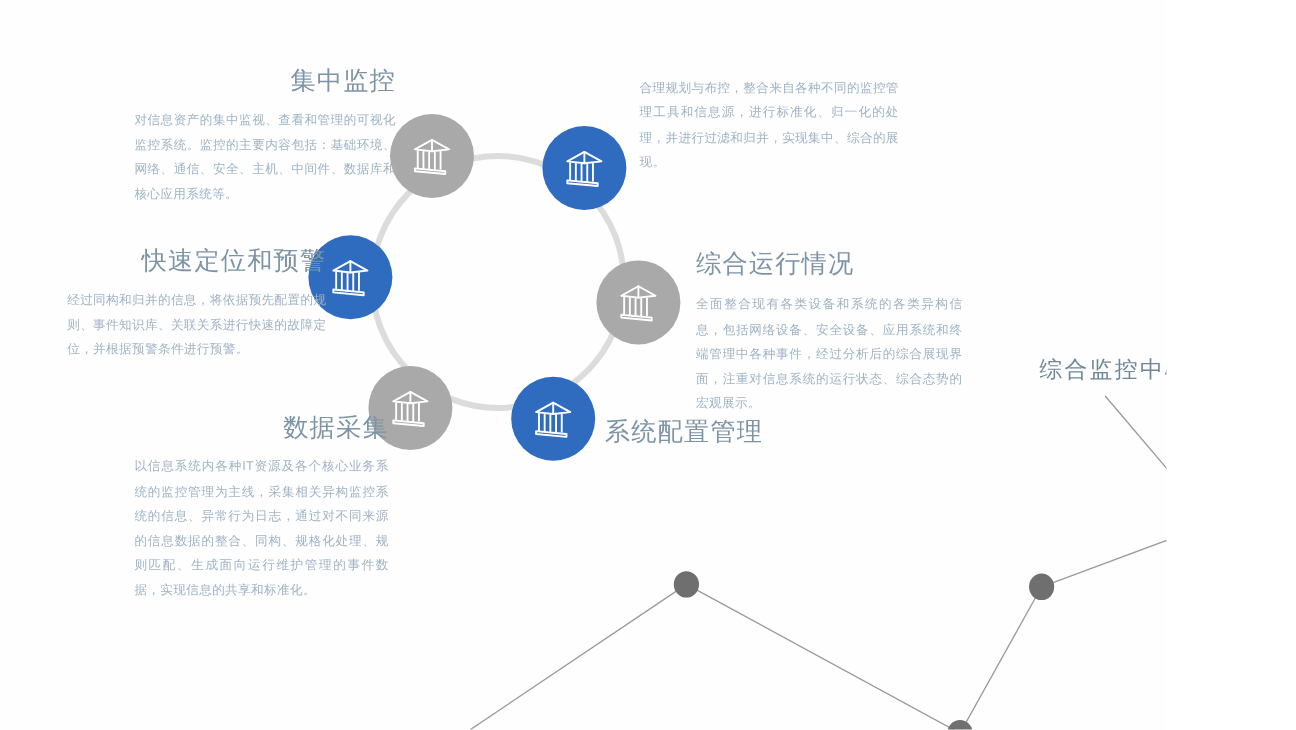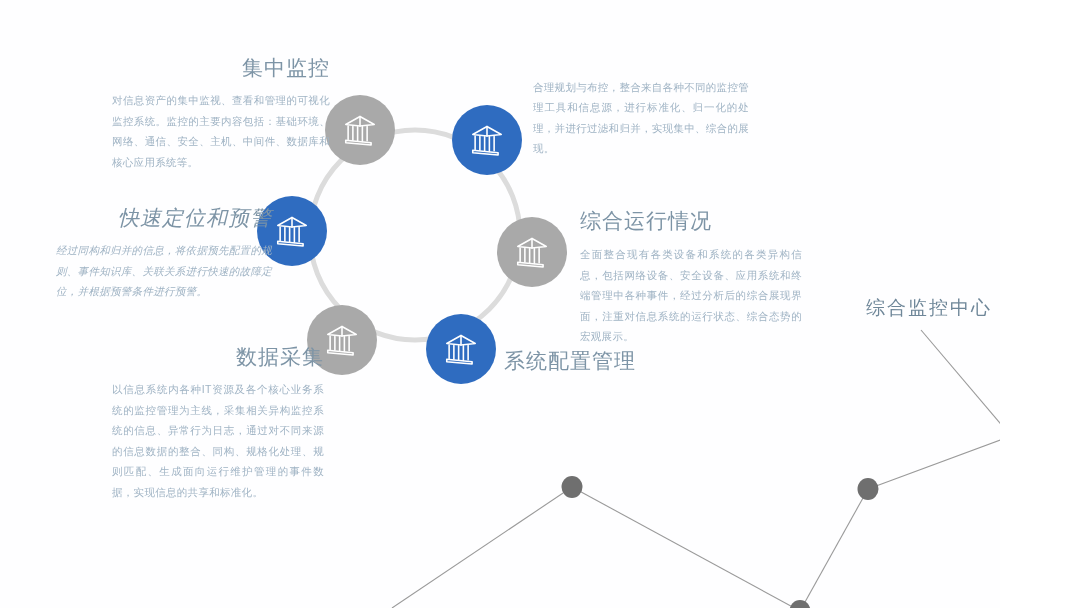--- a/index.html
+++ b/index.html
@@ -3,21 +3,21 @@
 <meta charset="utf-8">
 <style>
   html,body{margin:0;padding:0;}
   body{
     width:1080px;height:608px;
     background:#ffffff;
     font-family:"Liberation Sans","DejaVu Sans",sans-serif;
     overflow:hidden;
     position:relative;
   }
-  #stage{position:relative;width:972px;height:608px;overflow:hidden;background:#fefeff;padding-left:28px;}
+  #stage{position:relative;width:972px;height:608px;overflow:hidden;background:#fefeff;}
 
   
   #netlayer{position:absolute;left:0;top:0;width:1080px;height:608px;}
 
   
   #ring{position:absolute;left:0;top:0;width:1080px;height:608px;}
 
   .node{
     position:absolute;
     width:70px;height:70px;border-radius:50%;
@@ -147,24 +147,24 @@
       </svg>
     </span>
   </div>
 
   <div class="block t-rightalign" style="left:112px;top:55px;width:218px;">
     <div class="blk-title" style="text-align:right;">集中监控</div>
     <div class="blk-body" style="margin-top:10px;">对信息资产的集中监视、查看和管理的可视化监控系统。监控的主要内容包括：基础环境、网络、通信、安全、主机、中间件、数据库和核心应用系统等。</div>
   </div>
 
   <div class="block t-right" style="left:533px;top:65px;width:216px;">
-    <div class="blk-body" style="margin-top:12px;">合理规划与布控，整合来自各种不同的监控管理工具和信息源，进行标准化、归一化的处理，并进行过滤和归并，实现集中、综合的展现。</div>
+    <div class="blk-body" style="margin-top:0;font-family:Liberation Serif, serif;">合理规划与布控，整合来自各种不同的监控管理工具和信息源，进行标准化、归一化的处理，并进行过滤和归并，实现集中、综合的展现。</div>
   </div>
 
-  <div class="block t-rightalign" style="left:56px;top:205px;width:216px;font-style:italic;">
+  <div class="block t-rightalign" style="left:56px;top:205px;width:216px;">
     <div class="blk-title" style="text-align:right;">快速定位和预警</div>
     <div class="blk-body" style="margin-top:10px;">经过同构和归并的信息，将依据预先配置的规则、事件知识库、关联关系进行快速的故障定位，并根据预警条件进行预警。</div>
   </div>
 
   <div class="block t-right" style="left:580px;top:208px;width:222px;">
     <div class="blk-title">综合运行情况</div>
     <div class="blk-body" style="margin-top:11px;">全面整合现有各类设备和系统的各类异构信息，包括网络设备、安全设备、应用系统和终端管理中各种事件，经过分析后的综合展现界面，注重对信息系统的运行状态、综合态势的宏观展示。</div>
   </div>
 
   <div class="block t-rightalign" style="left:112px;top:344px;width:212px;">

